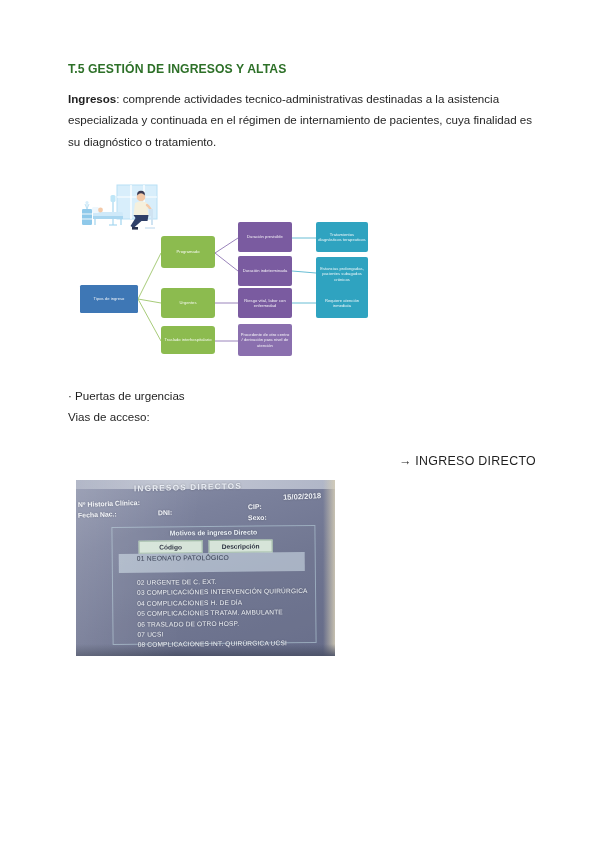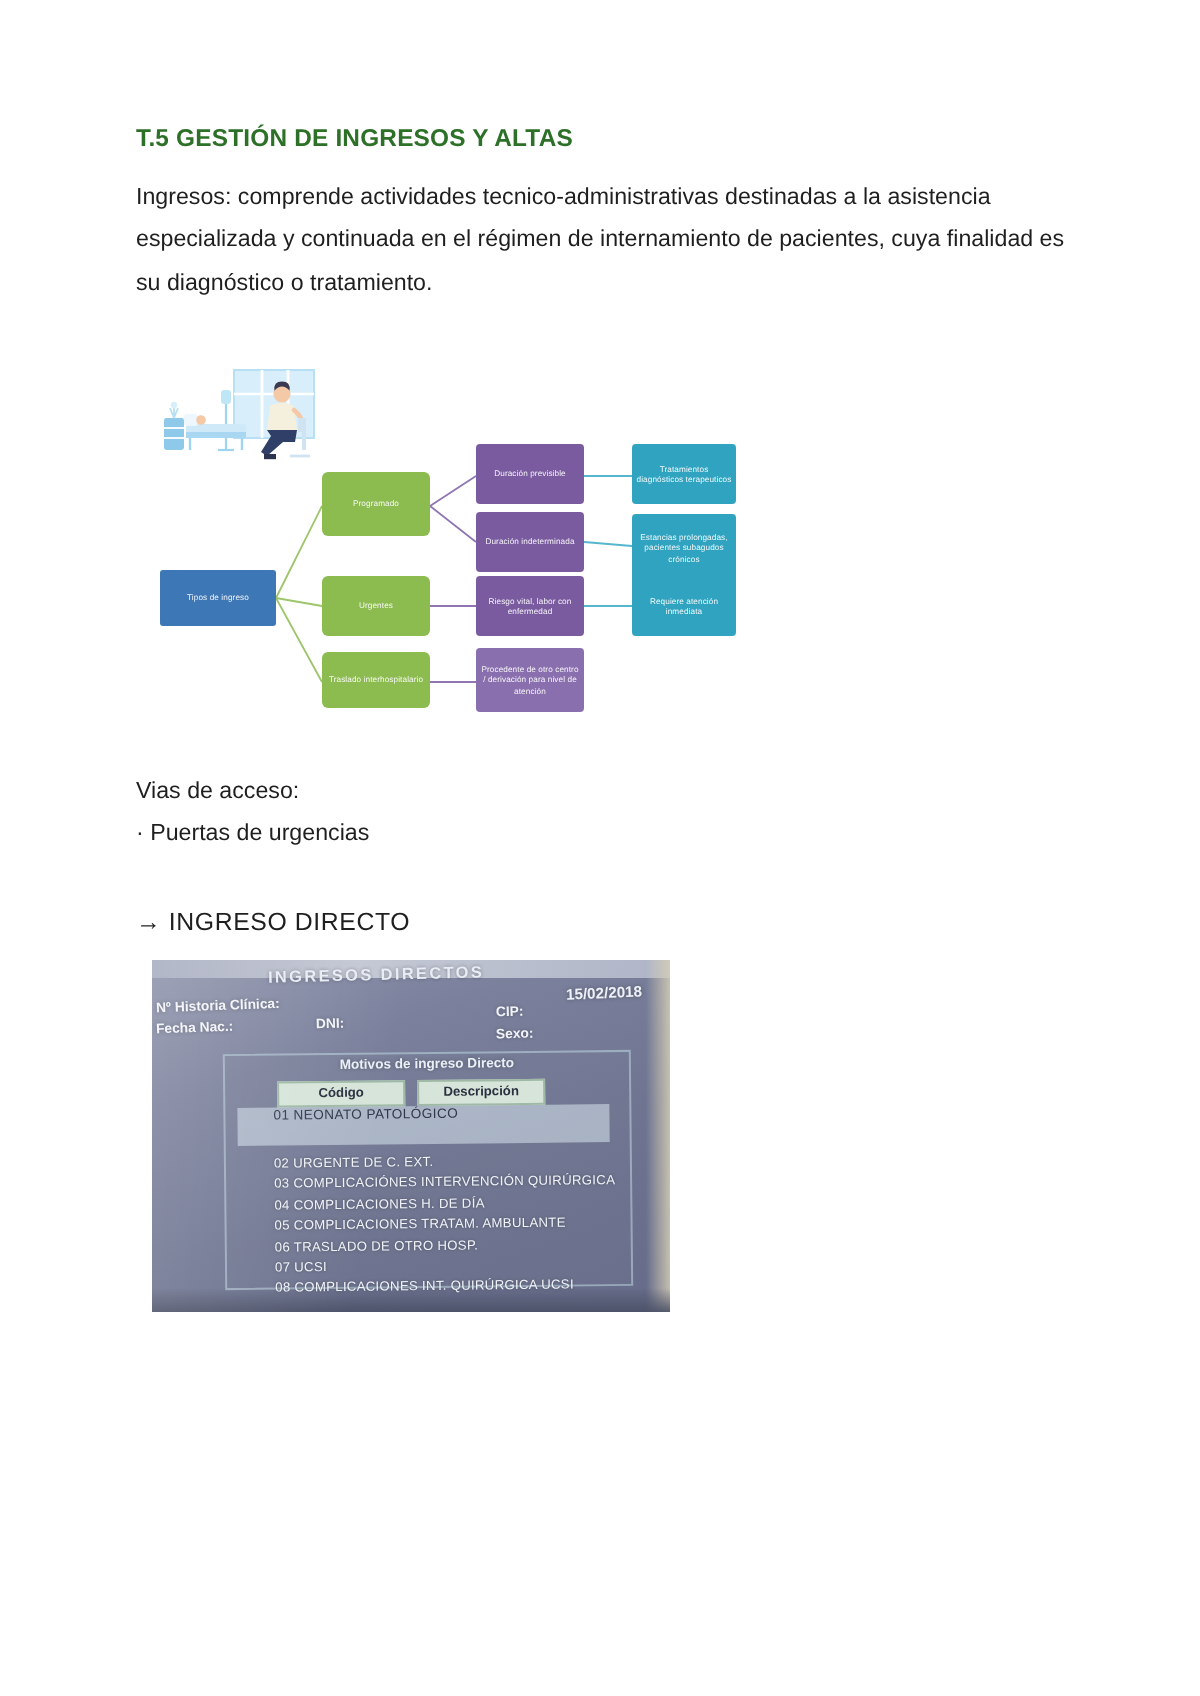--- a/index.html
+++ b/index.html
@@ -32,21 +32,21 @@
     line-height:1.2;
   }
 
   
   .para{
     font-size:11.6px;
     line-height:1.87;
     color:#1f1f1f;
     margin:0;
   }
-  .para b{font-weight:normal;}
+  .para b{font-weight:bold;}
 
   
   .diagram-wrap{
     position:relative;
     width:320px;height:180px;
     margin:28px 0 0 8px;
   }
   .diagram{
     position:absolute;inset:0;
   }
@@ -83,20 +83,21 @@
   .vias .line{
     font-size:11.6px;
     line-height:1.87;
     color:#1f1f1f;
   }
   .arrow-head{
     margin-top:26px;
     font-size:12.4px;
     color:#1f1f1f;
     letter-spacing:0.3px;
+    text-align:right;
   }
 
   
   .photo{
     position:relative;
     margin-top:12px;
     margin-left:8px;
     width:259px;height:176px;
     overflow:hidden;
     background:#6d7490;
@@ -323,22 +324,22 @@
 
           <rect x="240" y="107" width="52" height="30" rx="2" fill="#2fa3c0"></rect>
           <foreignObject x="240" y="107" width="52" height="30">
             <div xmlns="http://www.w3.org/1999/xhtml" class="node-lbl">Requiere atención inmediata</div>
           </foreignObject>
         </svg>
       </div>
     </div>
 
     <div class="vias">
+      <div class="line">· Puertas de urgencias</div>
       <div class="line">Vias de acceso:</div>
-      <div class="line">· Puertas de urgencias</div>
     </div>
 
     <div class="arrow-head">→ INGRESO DIRECTO</div>
 
     <div class="photo">
       <div class="sheet"></div>
       <div class="edge-top"></div>
       <div class="edge-right"></div>
       <div class="edge-bottom"></div>
 

